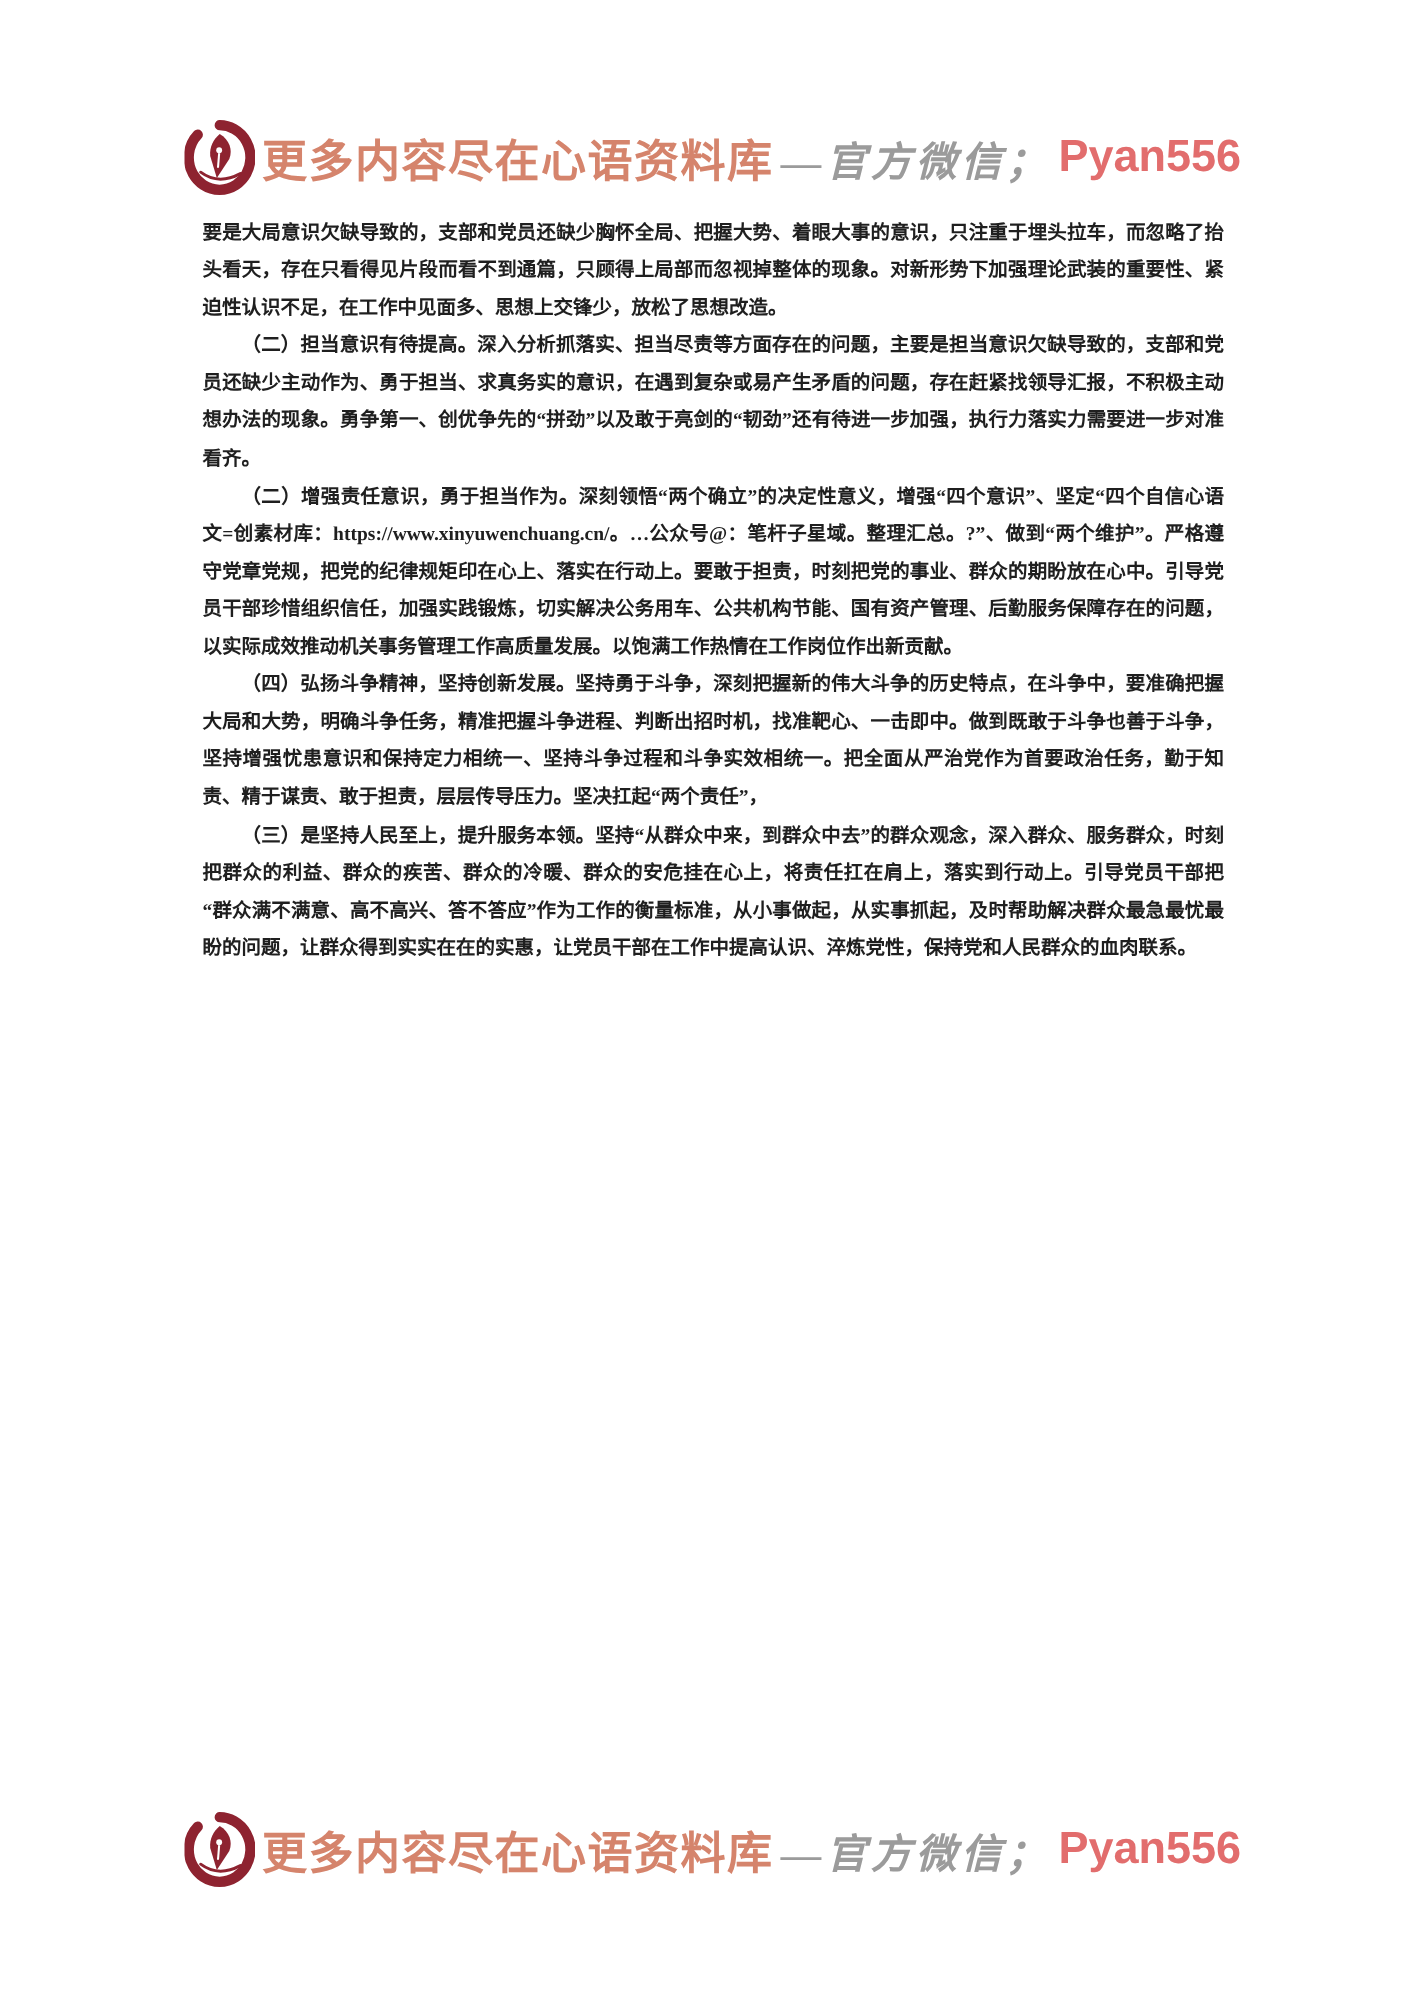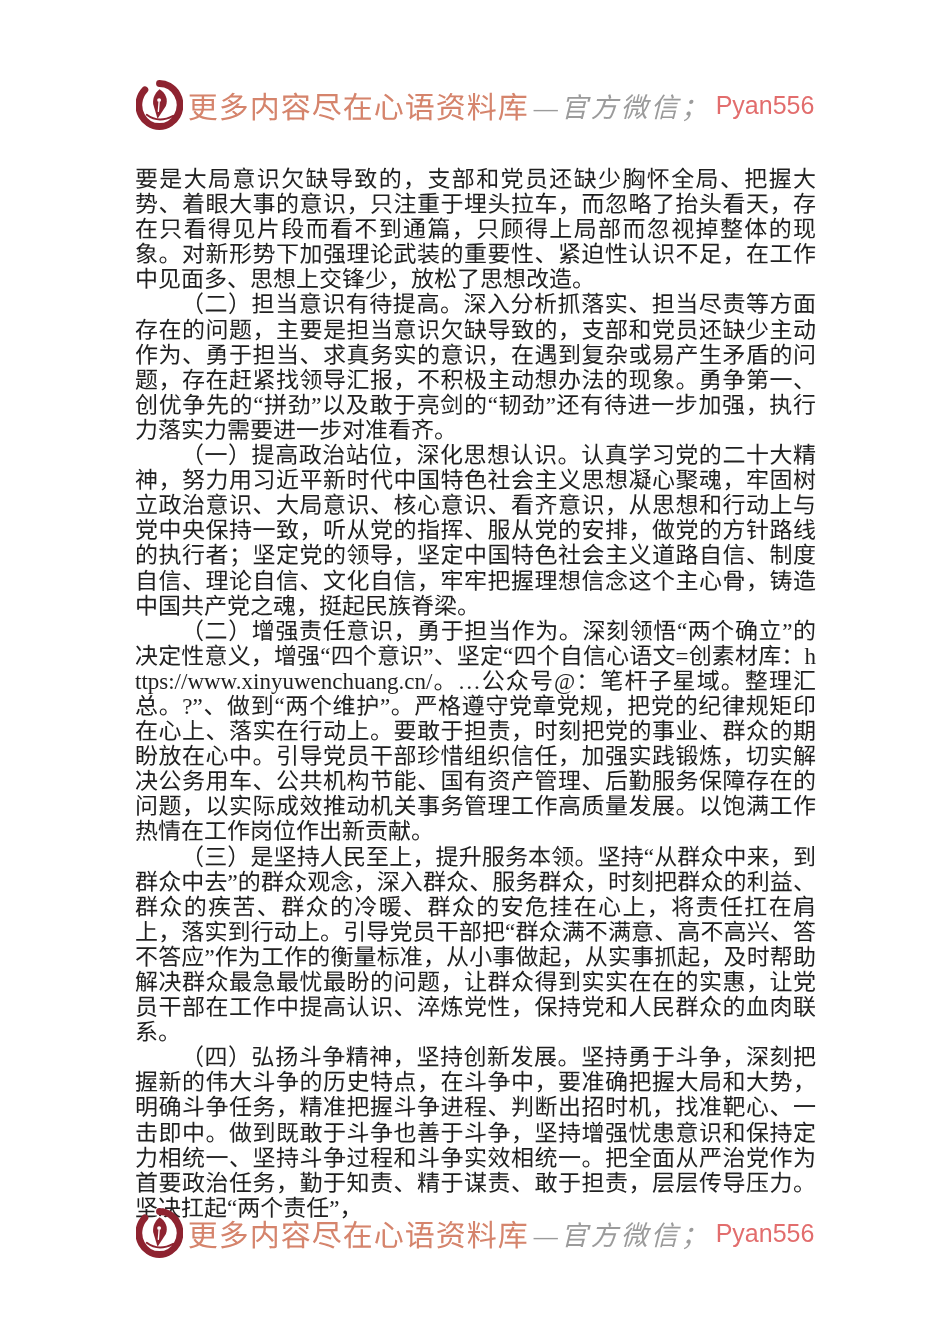--- a/index.html
+++ b/index.html
@@ -17,20 +17,21 @@
     height: 1344px;
     background: var(--page-bg);
     font-family: "Liberation Serif", "DejaVu Serif", serif;
   }
   .page {
     position: relative;
     width: 950px;
     height: 1344px;
     overflow: hidden;
     background: var(--page-bg);
+    font-weight: bold;
   }
   .watermark {
     position: absolute;
     left: 0;
     right: 0;
     display: flex;
     justify-content: center;
     align-items: center;
     gap: 5px;
     white-space: nowrap;
@@ -50,33 +51,32 @@
     letter-spacing: 1px;
   }
   .wm-label {
     color: var(--label-color);
     font-size: 27px;
     font-style: italic;
     letter-spacing: 3px;
   }
   .wm-account {
     color: var(--account-color);
-    font-size: 25px;
+    font-size: 30px;
     font-family: "Liberation Sans", "DejaVu Sans", sans-serif;
   }
   .doc {
     position: absolute;
     left: 135px;
     top: 142px;
     width: 681px;
-    font-size: 23px;
+    font-size: 13px;
     line-height: 25.1px;
     text-align: justify;
     color: var(--text-color);
-    margin-top: 25px;
   }
   .doc p {
     margin: 0;
     padding: 0;
     text-indent: 2em;
     word-break: break-all;
   }
   .doc p.no-indent { text-indent: 0; }
   .doc p.heading { text-indent: 2em; }
 </style>
@@ -97,24 +97,23 @@
       </svg>
     </span>
     <span class="wm-brand">更多内容尽在心语资料库</span>
     <span class="wm-label">—官方微信；</span>
     <span class="wm-account">Pyan556</span>
   </div>
 
   <div class="doc">
       <p class="no-indent">要是大局意识欠缺导致的，支部和党员还缺少胸怀全局、把握大势、着眼大事的意识，只注重于埋头拉车，而忽略了抬头看天，存在只看得见片段而看不到通篇，只顾得上局部而忽视掉整体的现象。对新形势下加强理论武装的重要性、紧迫性认识不足，在工作中见面多、思想上交锋少，放松了思想改造。</p>
       <p>（二）担当意识有待提高。深入分析抓落实、担当尽责等方面存在的问题，主要是担当意识欠缺导致的，支部和党员还缺少主动作为、勇于担当、求真务实的意识，在遇到复杂或易产生矛盾的问题，存在赶紧找领导汇报，不积极主动想办法的现象。勇争第一、创优争先的“拼劲”以及敢于亮剑的“韧劲”还有待进一步加强，执行力落实力需要进一步对准看齐。</p>
-      <p>（一）提高政治站位，深化思想认识。认真学习党的二十大精神，努力用习近平新时代中国特色社会主义思想凝心聚魂，牢固树立政治意识、大局意识、核心意识、看齐意识，从思想和行动上与党中央保持一致，听从党的指挥、服从党的安排，做党的方针路线的执行者；坚定党的领导，坚定中国特色社会主义道路自信、制度自信、理论自信、文化自信，牢牢把握理想信念这个主心骨，铸造中国共产党之魂，挺起民族脊梁。</p>
       <p>（二）增强责任意识，勇于担当作为。深刻领悟“两个确立”的决定性意义，增强“四个意识”、坚定“四个自信心语文=创素材库：https://www.xinyuwenchuang.cn/。…公众号@：笔杆子星域。整理汇总。?”、做到“两个维护”。严格遵守党章党规，把党的纪律规矩印在心上、落实在行动上。要敢于担责，时刻把党的事业、群众的期盼放在心中。引导党员干部珍惜组织信任，加强实践锻炼，切实解决公务用车、公共机构节能、国有资产管理、后勤服务保障存在的问题，以实际成效推动机关事务管理工作高质量发展。以饱满工作热情在工作岗位作出新贡献。</p>
+      <p>（四）弘扬斗争精神，坚持创新发展。坚持勇于斗争，深刻把握新的伟大斗争的历史特点，在斗争中，要准确把握大局和大势，明确斗争任务，精准把握斗争进程、判断出招时机，找准靶心、一击即中。做到既敢于斗争也善于斗争，坚持增强忧患意识和保持定力相统一、坚持斗争过程和斗争实效相统一。把全面从严治党作为首要政治任务，勤于知责、精于谋责、敢于担责，层层传导压力。坚决扛起“两个责任”，</p>
       <p>（三）是坚持人民至上，提升服务本领。坚持“从群众中来，到群众中去”的群众观念，深入群众、服务群众，时刻把群众的利益、群众的疾苦、群众的冷暖、群众的安危挂在心上，将责任扛在肩上，落实到行动上。引导党员干部把“群众满不满意、高不高兴、答不答应”作为工作的衡量标准，从小事做起，从实事抓起，及时帮助解决群众最急最忧最盼的问题，让群众得到实实在在的实惠，让党员干部在工作中提高认识、淬炼党性，保持党和人民群众的血肉联系。</p>
-      <p>（四）弘扬斗争精神，坚持创新发展。坚持勇于斗争，深刻把握新的伟大斗争的历史特点，在斗争中，要准确把握大局和大势，明确斗争任务，精准把握斗争进程、判断出招时机，找准靶心、一击即中。做到既敢于斗争也善于斗争，坚持增强忧患意识和保持定力相统一、坚持斗争过程和斗争实效相统一。把全面从严治党作为首要政治任务，勤于知责、精于谋责、敢于担责，层层传导压力。坚决扛起“两个责任”，</p>
     </div>
 
   <div class="watermark wm-footer">
     <span class="wm-logo">
       <svg viewBox="0 0 48 50" xmlns="http://www.w3.org/2000/svg">
         <path d="M24 3 a 21 22 0 1 1 -0.2 0 z" fill="none" stroke="var(--logo-color)" stroke-width="7" stroke-linecap="round" stroke-dasharray="118 18"></path>
         <circle cx="24" cy="25" r="17" fill="#ffffff"></circle>
         <path d="M24 9 c 6.5 4 9 10.5 6.5 17 l -8.5 13 -4.5 -15 c -0.5 -6.5 2 -11 6.5 -15 z" fill="var(--logo-color)"></path>
         <circle cx="23.6" cy="20" r="2" fill="#ffffff"></circle>
         <line x1="23.6" y1="22" x2="22.8" y2="32" stroke="#ffffff" stroke-width="1.4"></line>

